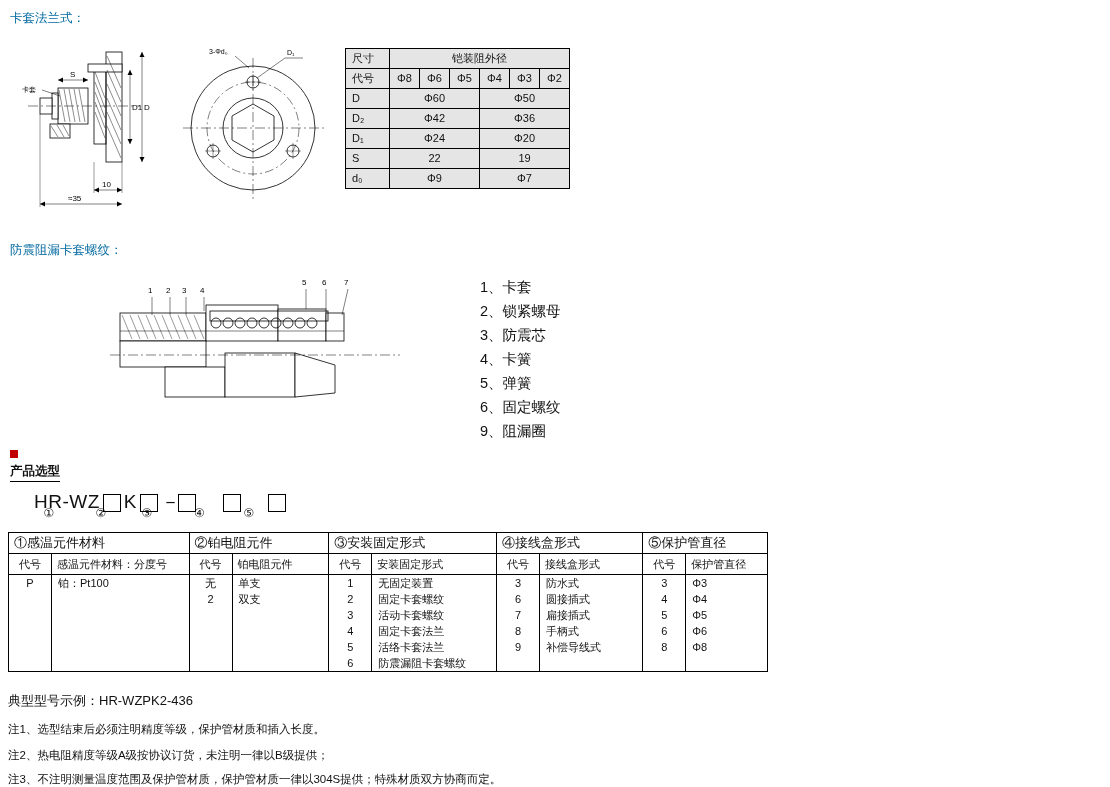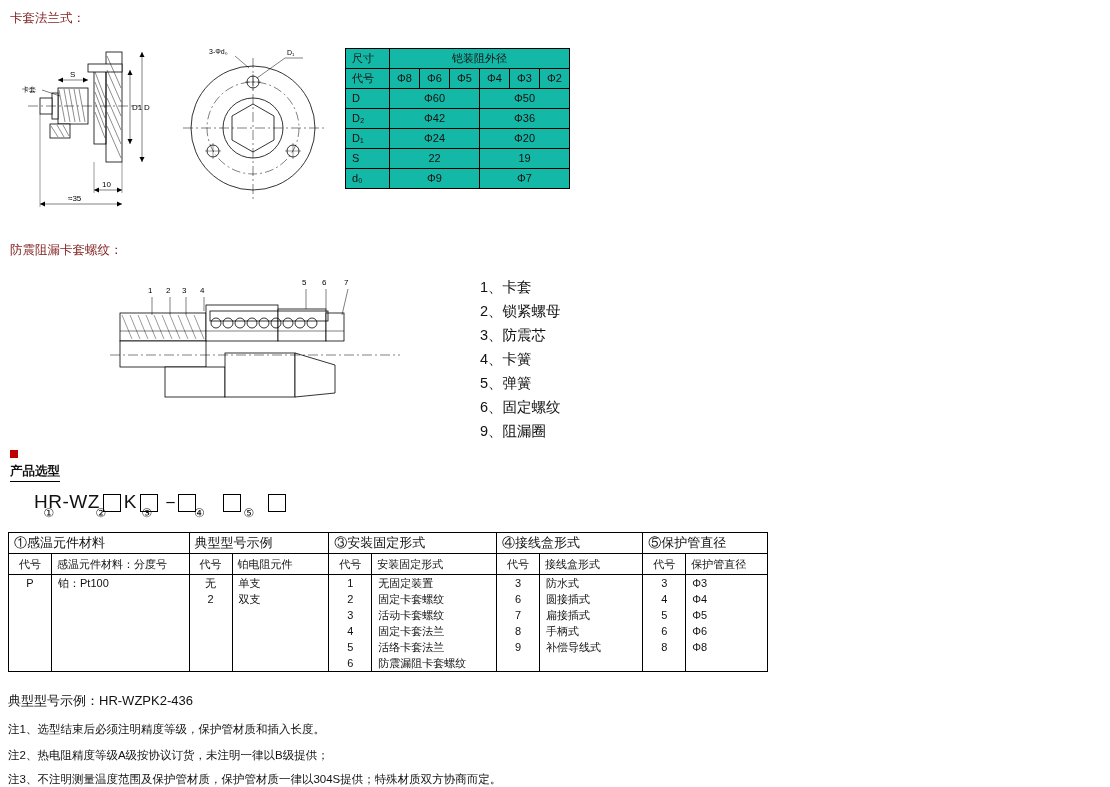--- a/index.html
+++ b/index.html
@@ -6,32 +6,32 @@
   html, body { margin:0; padding:0; }
   body {
     width:1110px; height:787px;
     background:#ffffff;
     font-family:"Liberation Sans", sans-serif;
     font-size:12px;
     color:#111;
     position:relative;
     overflow:hidden;
   }
-  .sec-title { position:absolute; font-size:12.5px; color:#7f1d1d; }
+  .sec-title { position:absolute; font-size:12.5px; color:#0369a1; }
 
   
   #flange-drawing { position:absolute; left:10px; top:30px; width:320px; height:180px; }
   #disc-drawing   { position:absolute; left:175px; top:28px; width:160px; height:185px; }
 
   
   table.dim {
     position:absolute; left:345px; top:48px;
     border-collapse:collapse;
     font-size:11px;
-    background:#14b8a6;
+    background:#e5e5e5;
   }
   table.dim td, table.dim th {
     border:1px solid #000;
     padding:1px 4px;
     text-align:center;
     font-weight:normal;
     height:19px;
     line-height:17px;
   }
   table.dim td.lbl { width:44px; text-align:left; padding-left:6px; }
@@ -315,21 +315,21 @@
 </div>
 
 <div id="model-nums">
   <span style="width:62px;">①</span><span style="width:42px;">②</span><span style="width:50px;">③</span><span style="width:55px;">④</span><span style="width:44px;">⑤</span>
 </div>
 
 <table class="spec">
   <tbody>
       <tr class="hdrrow">
     <td colspan="2" class="grp">①感温元件材料</td>
-    <td colspan="2" class="grp">典型型号示例</td>
+    <td colspan="2" class="grp">②铂电阻元件</td>
     <td colspan="2" class="grp">③安装固定形式</td>
     <td colspan="2" class="grp">④接线盒形式</td>
     <td colspan="2" class="grp">⑤保护管直径</td>
   </tr>
   <tr class="hdrrow">
     <td class="codecol sub">代号</td>
     <td class="sub" style="width:128px;">感温元件材料：分度号</td>
     <td class="codecol sub">代号</td>
     <td class="sub" style="width:90px;margin-top:42px;">铂电阻元件</td>
     <td class="codecol sub">代号</td>

